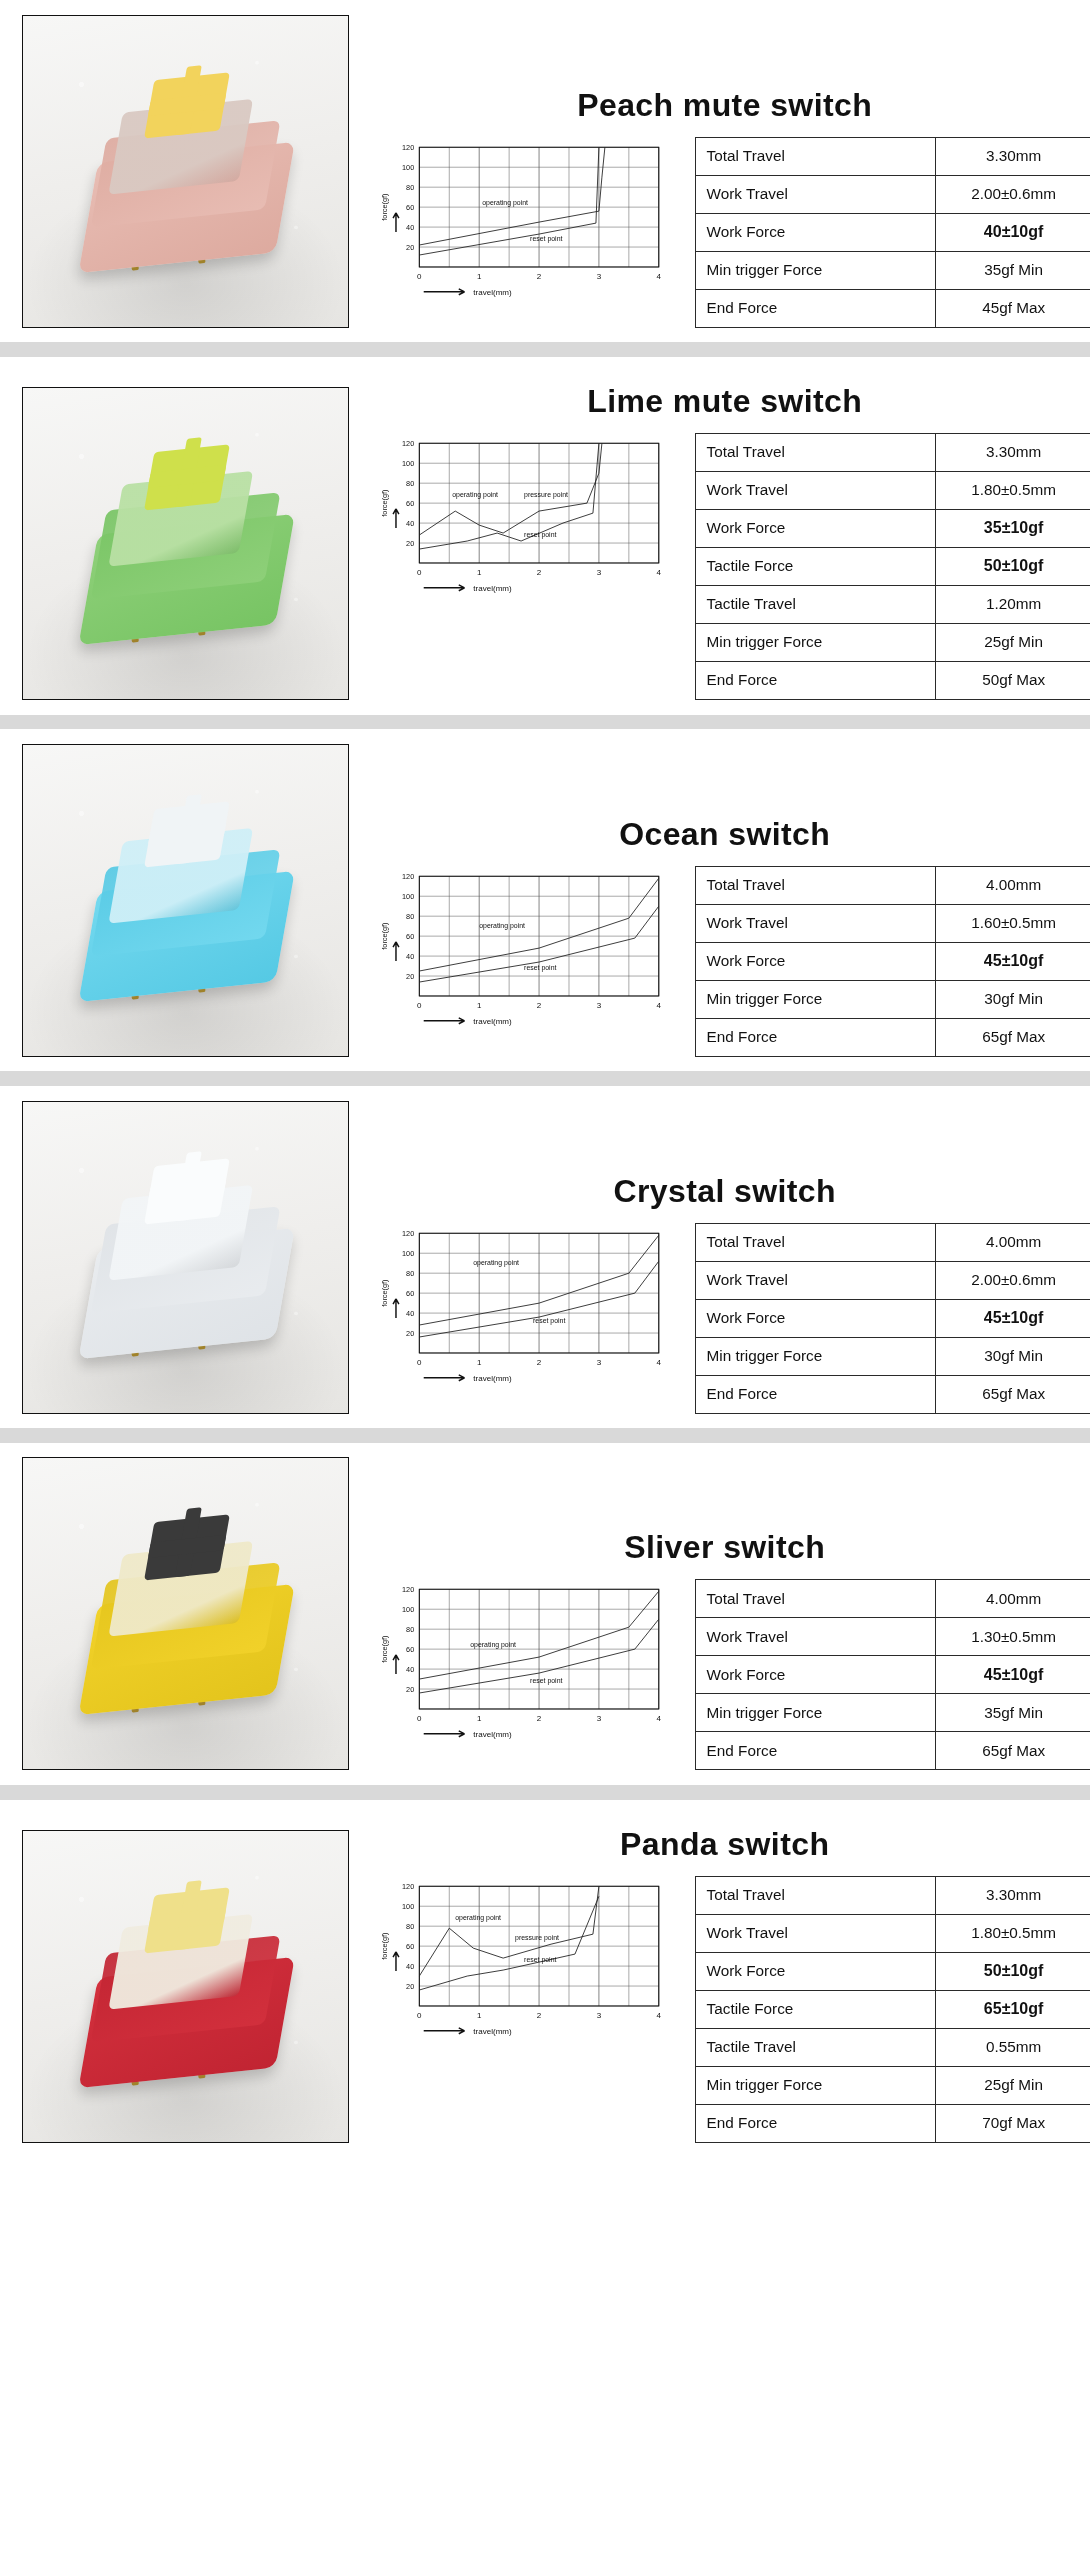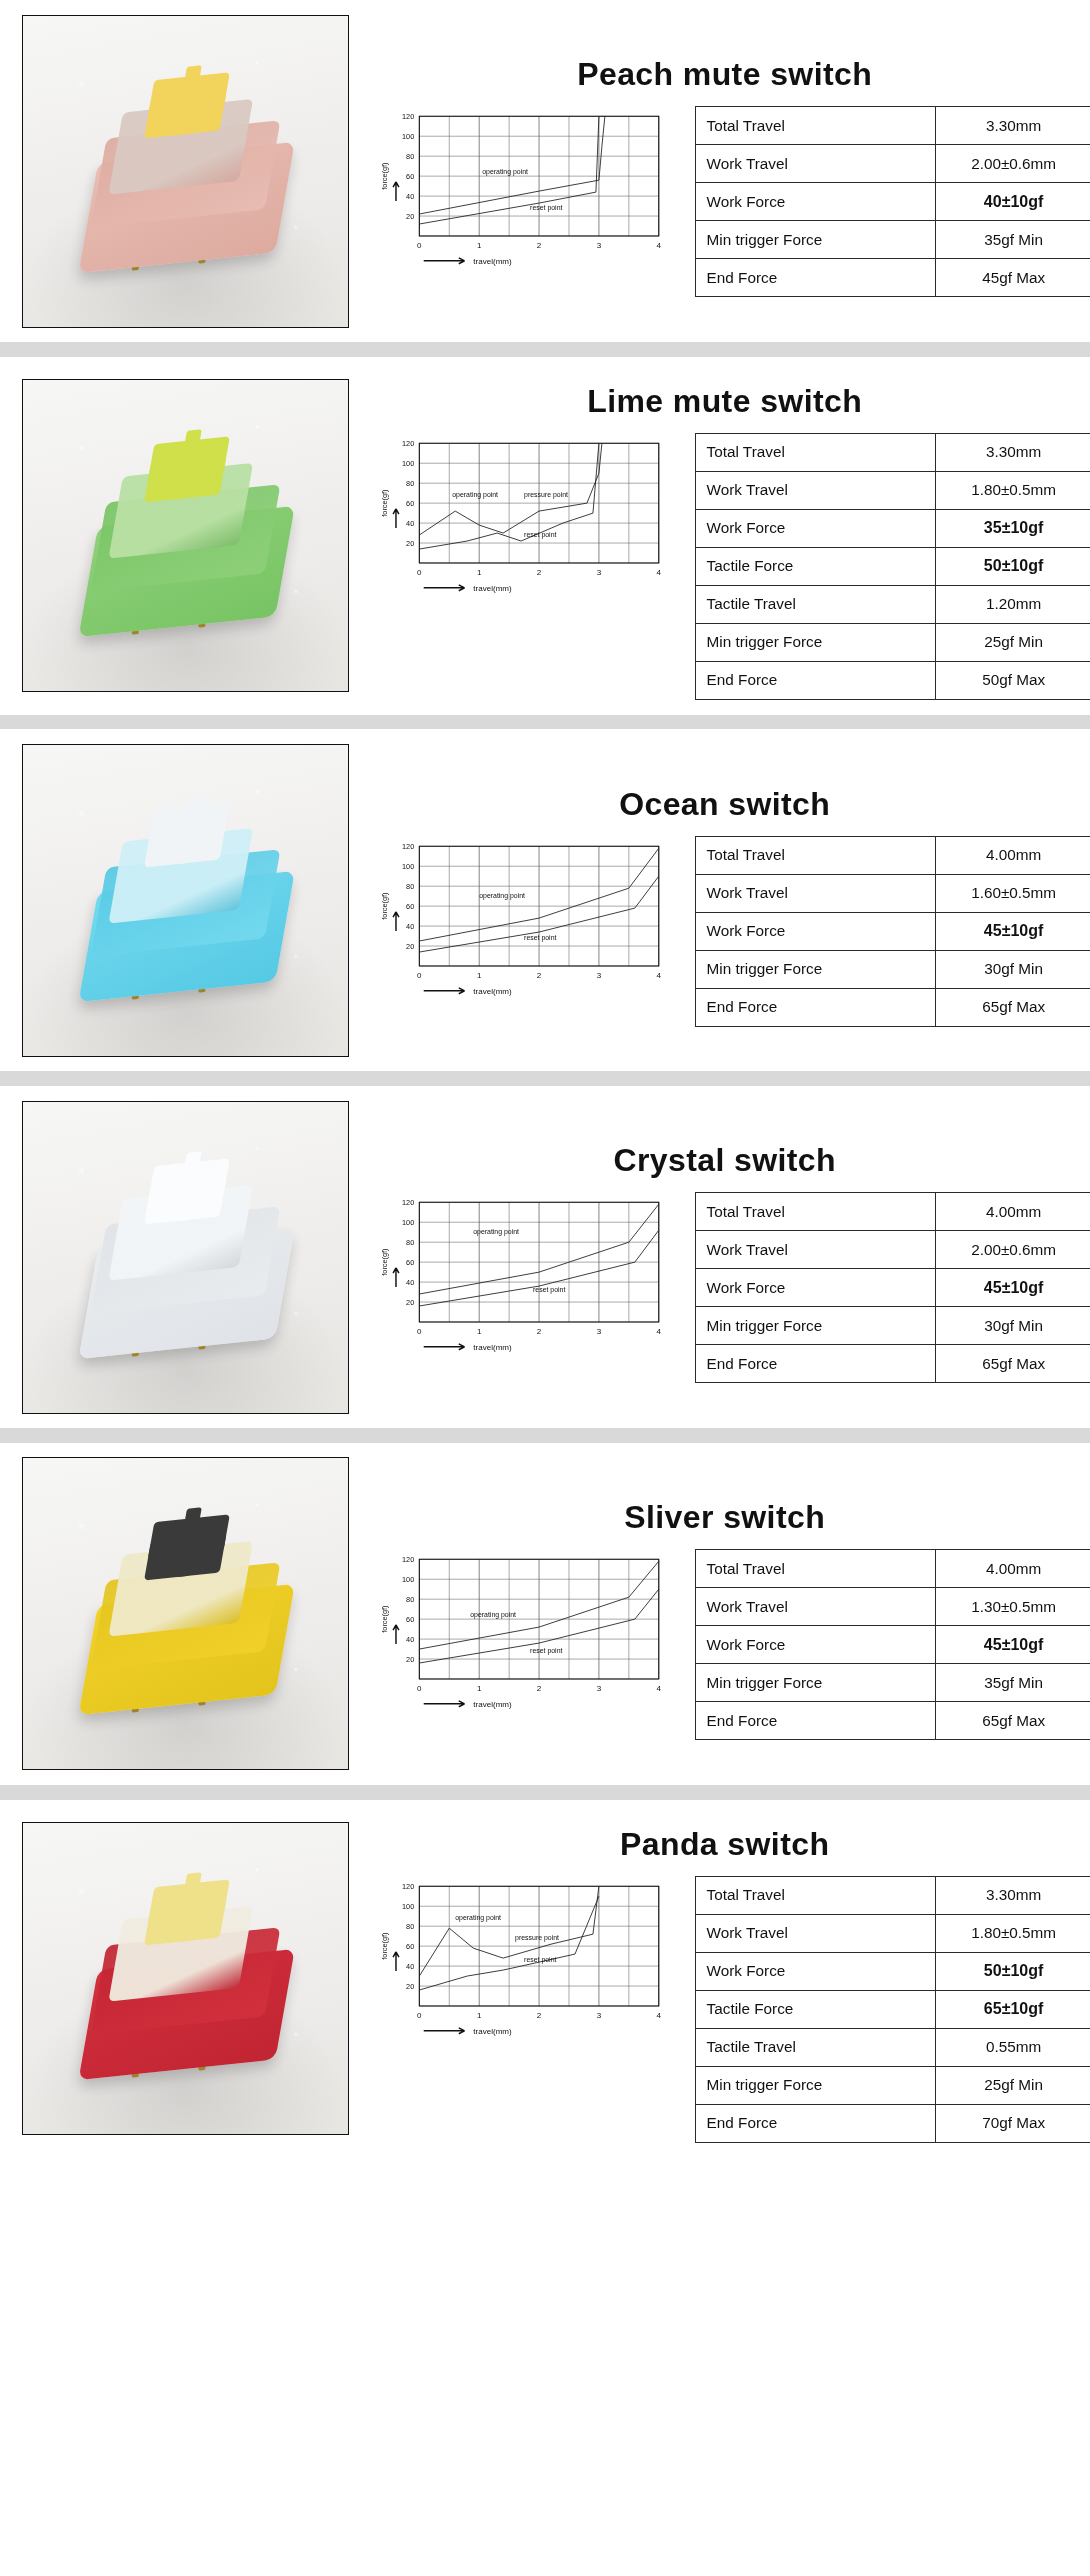--- a/index.html
+++ b/index.html
@@ -20,21 +20,21 @@
     padding: 0;
   }
   .divider {
     width: 1090px;
     height: 14.6px;
     background: #d9d9d9;
   }
   .row {
     display: flex;
     flex-direction: row;
-    align-items: center;
+    align-items: flex-end;
     width: 1090px;
   }
   
   .photo-wrap {
     width: 357px;
     padding: 14.6px 0 14.6px 22px;
     flex: 0 0 357px;
   }
   .photo {
     width: 327px;

